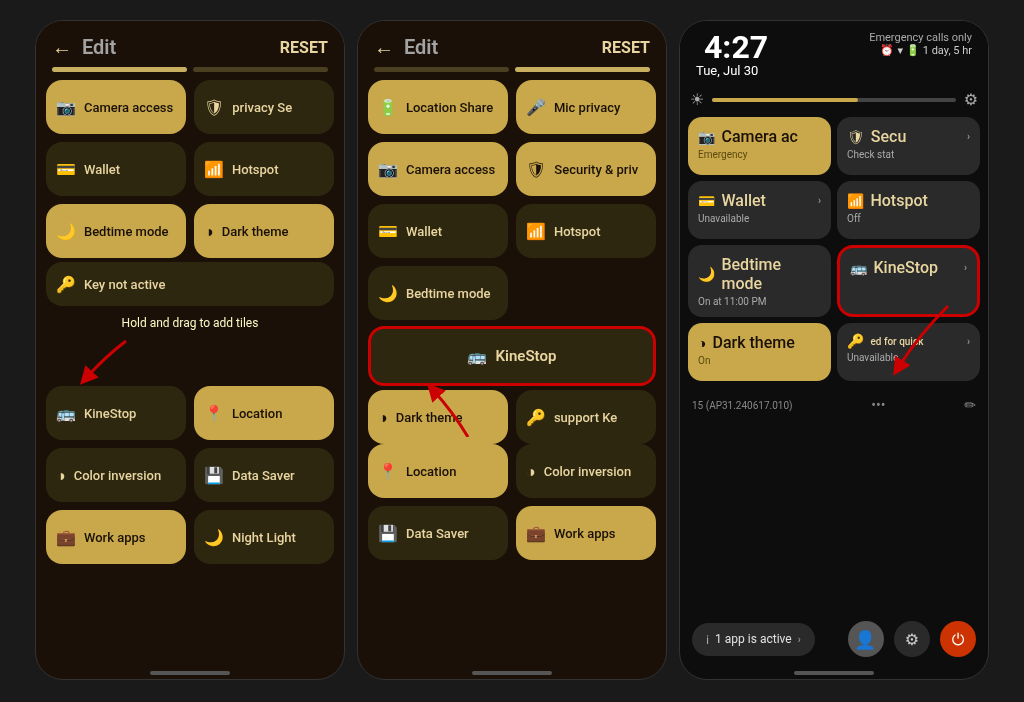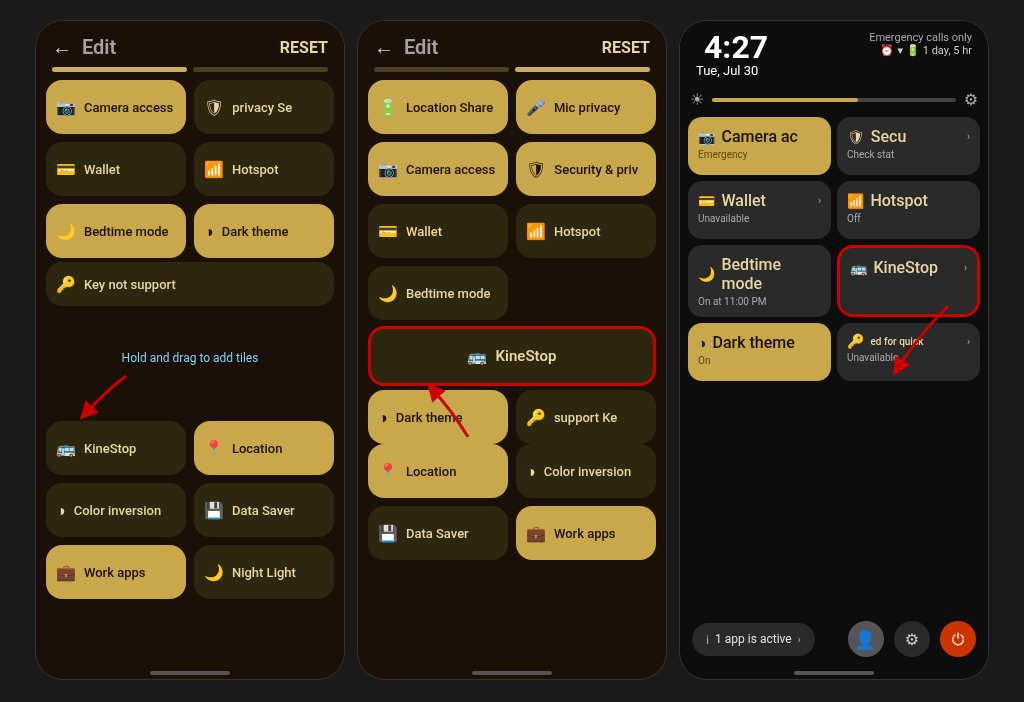--- a/index.html
+++ b/index.html
@@ -101,25 +101,24 @@
     .tile.dark {
       background: #2e2710;
       color: #e8d5a0;
     }
     .tile-icon {
       font-size: 16px;
       flex-shrink: 0;
     }
     
     .section-label {
-      color: #7dd3fc;
+      color: #fef9c3;
       font-size: 12px;
       text-align: center;
       padding: 10px 0 6px;
-      margin-top: 35px;
     }
     
     .draggable-area {
       display: grid;
       grid-template-columns: 1fr 1fr;
       gap: 8px;
       padding: 0 10px;
     }
     .drag-tile {
       background: #c8a84b;
@@ -382,21 +381,21 @@
         <div class="tile">
           <span class="tile-icon">◑</span>
           <span>Dark theme</span>
         </div>
       </div>
 
       <div class="spacer-sm"></div>
       <div style="padding:0 10px;">
         <div class="tile dark" style="width:100%;min-height:44px;">
           <span class="tile-icon">🔑</span>
-          <span>Key not support</span>
+          <span>Key not active</span>
         </div>
       </div>
 
       <div class="section-label">Hold and drag to add tiles</div>
 
       <div style="position:relative; height:50px;">
         <svg width="120" height="50" style="position:absolute;left:10px;top:0;">
           <defs>
             <marker id="arrowhead1" markerWidth="6" markerHeight="6" refX="3" refY="3" orient="auto">
               <path d="M0,0 L6,3 L0,6 Z" fill="#cc0000"></path>
@@ -632,20 +631,25 @@
         <svg width="160" height="80" style="position:absolute;right:10px;top:-85px;">
           <defs>
             <marker id="arrowhead3" markerWidth="6" markerHeight="6" refX="3" refY="3" orient="auto">
               <path d="M0,0 L6,3 L0,6 Z" fill="#cc0000"></path>
             </marker>
           </defs>
           <path d="M130,10 Q100,40 80,72" stroke="#cc0000" stroke-width="3" fill="none" marker-end="url(#arrowhead3)"></path>
         </svg>
       </div>
 
+      <div class="version-bar">
+        <span class="version-text">15 (AP31.240617.010)</span>
+        <span class="version-dots">•••</span>
+        <span class="version-edit">✏</span>
+      </div>
     </div>
 
     <div class="bottom-bar">
       <div class="app-active-btn">
         <span style="color:#aaa;font-size:12px;">ℹ</span>
         <span class="app-active-text">1 app is active</span>
         <span class="app-active-chevron">›</span>
       </div>
       <div class="bottom-icons">
         <div class="bottom-icon" style="background:#555;font-size:18px;">👤</div>

